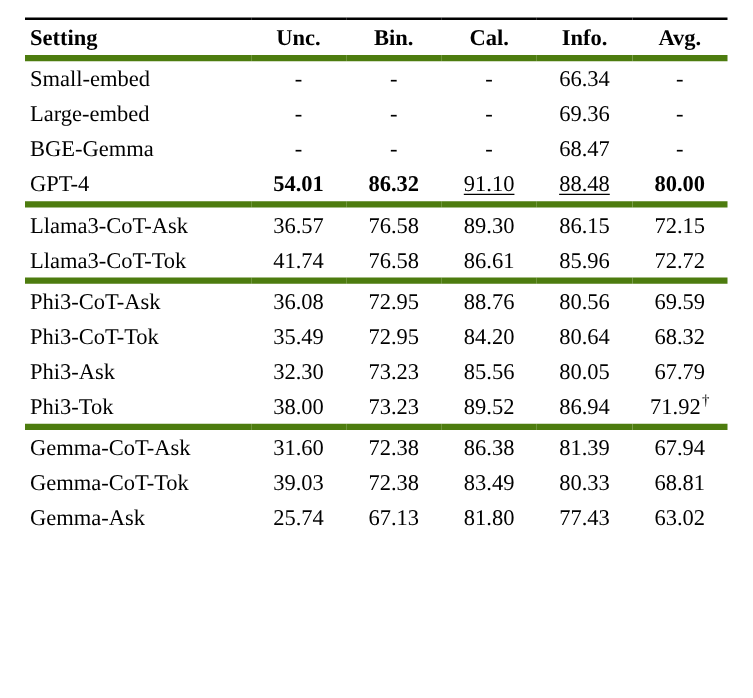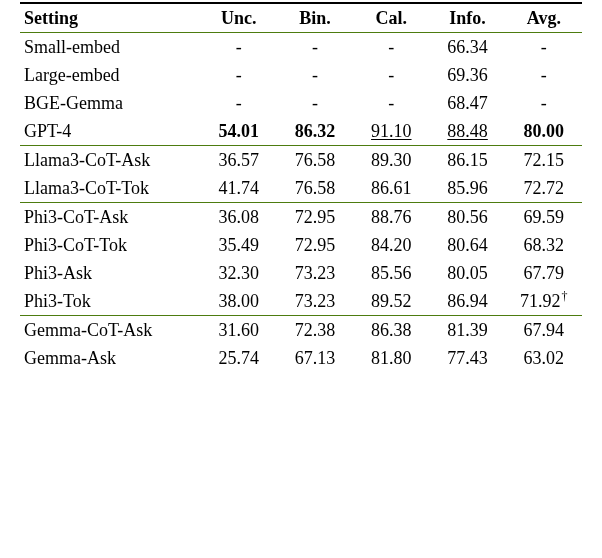--- a/index.html
+++ b/index.html
@@ -6,21 +6,21 @@
     margin: 0;
     padding: 0;
     width: 602px;
     height: 558px;
     background: #fff;
     font-family: "Times New Roman", Times, serif;
     font-size: 18px;
     color: #000;
   }
   .table-wrap {
-    padding: 2px 20px;
+    padding: 14px 20px;
     box-sizing: border-box;
   }
   table {
     border-collapse: collapse;
     width: 100%;
     table-layout: fixed;
   }
   th, td {
     padding: 3px 4px 3px 4px;
     text-align: center;
@@ -32,21 +32,21 @@
   th:first-child, td:first-child {
     text-align: left;
     padding-left: 4px;
   }
   thead th {
     font-weight: bold;
   }
   col.setting { width: 180px; }
   col.num { width: 76px; }
   .top-rule    { border-top: 2px solid #000; }
-  .mid-rule    { border-top: 1px solid #4d7c0f; }
+  .mid-rule    { border-top: 5px solid #4d7c0f; }
   .bot-rule td { border-bottom: 2px solid #000; }
   .b { font-weight: bold; }
   .u { text-decoration: underline; text-underline-offset: 2px; }
   sup.dag {
     font-size: 12px;
     vertical-align: super;
     line-height: 0;
     margin-left: 1px;
   }
 </style>
@@ -156,20 +156,28 @@
         </tr>
         <tr class="mid-rule">
           <td><span>Gemma-CoT-Ask</span></td>
           <td><span>31.60</span></td>
           <td><span>72.38</span></td>
           <td><span>86.38</span></td>
           <td><span>81.39</span></td>
           <td><span>67.94</span></td>
         </tr>
         <tr>
+          <td><span>Gemma-CoT-Tok</span></td>
+          <td><span>39.03</span></td>
+          <td><span>72.38</span></td>
+          <td><span>83.49</span></td>
+          <td><span>80.33</span></td>
+          <td><span>68.81</span></td>
+        </tr>
+        <tr>
           <td><span>Gemma-Ask</span></td>
           <td><span>25.74</span></td>
           <td><span>67.13</span></td>
           <td><span>81.80</span></td>
           <td><span>77.43</span></td>
           <td><span>63.02</span></td>
         </tr>
       </tbody>
   </table>
 </div>

